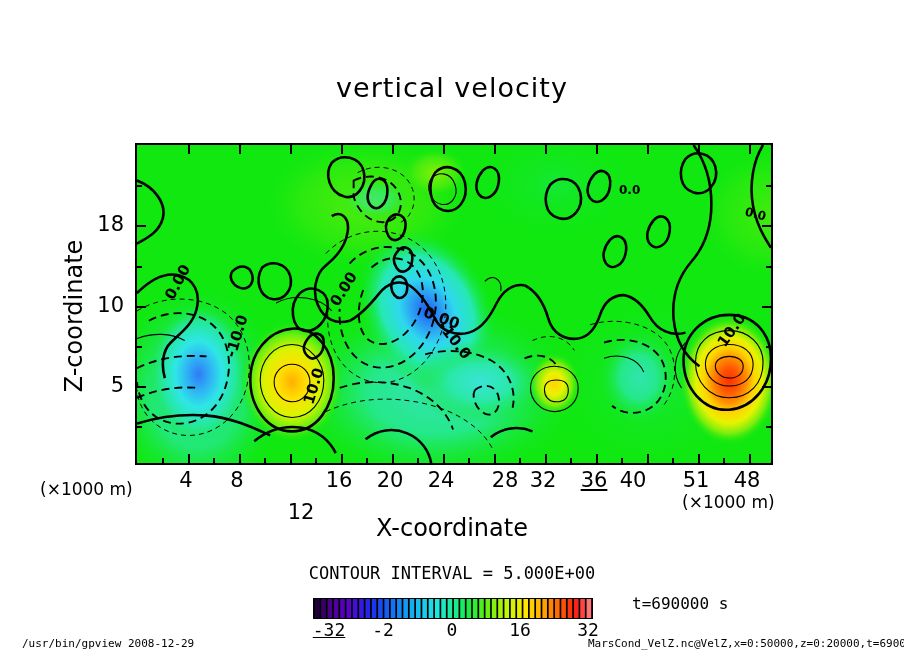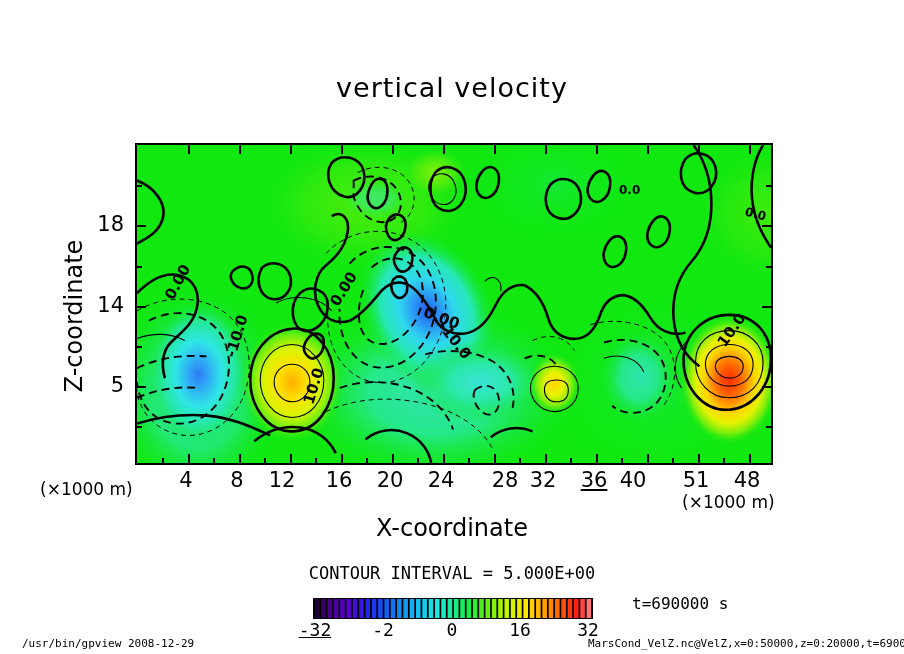--- a/index.html
+++ b/index.html
@@ -301,33 +301,33 @@
   <div class="tk tkr" style="top:161px;"></div>
   <div class="tk tkr" style="top:80px;"></div>
   <div class="tk tkr minor" style="top:281px;"></div>
   <div class="tk tkr minor" style="top:201px;"></div>
   <div class="tk tkr minor" style="top:121px;"></div>
   <div class="tk tkr minor" style="top:40px;"></div>
 </div>
 
 <div class="xlab" style="left:156px;">4</div>
 <div class="xlab" style="left:207px;">8</div>
-<div class="xlab" style="left:252px;">12</div>
+<div class="xlab" style="left:271px;margin-top:32px;">12</div>
 <div class="xlab" style="left:309px;">16</div>
 <div class="xlab" style="left:360px;text-align:center;">20</div>
 <div class="xlab" style="left:411px;">24</div>
 <div class="xlab" style="left:475px;">28</div>
 <div class="xlab" style="left:513px;">32</div>
 <div class="xlab" style="left:564px;text-decoration:underline;">36</div>
 <div class="xlab" style="left:603px;">40</div>
 <div class="xlab" style="left:666px;">51</div>
 <div class="xlab" style="left:717px;">48</div>
 
 <div class="ylab" style="top:373px;">5</div>
-<div class="ylab" style="top:293px;">14</div>
+<div class="ylab" style="top:293px;">10</div>
 <div class="ylab" style="top:212px;">18</div>
 
 <div id="yaxisname">Z-coordinate</div>
 <div id="xaxisname">X-coordinate</div>
 <div id="unit-left">(×1000 m)</div>
 <div id="unit-right">(×1000 m)</div>
 
 <div id="ci">CONTOUR INTERVAL = 5.000E+00</div>
 
 <div id="cbar">
@@ -372,21 +372,21 @@
       <rect x="234.67" y="0" width="4.62" height="19" fill="rgb(255,132,0)"></rect>
       <rect x="240.99" y="0" width="4.62" height="19" fill="rgb(255,106,0)"></rect>
       <rect x="247.31" y="0" width="4.62" height="19" fill="rgb(254,79,6)"></rect>
       <rect x="253.63" y="0" width="4.62" height="19" fill="rgb(252,53,13)"></rect>
       <rect x="259.95" y="0" width="4.62" height="19" fill="rgb(250,35,26)"></rect>
       <rect x="266.26" y="0" width="4.62" height="19" fill="rgb(253,69,69)"></rect>
       <rect x="272.58" y="0" width="4.62" height="19" fill="rgb(255,116,119)"></rect>
     </svg>
 </div>
 <div id="cbarticks">
-  <div class="cbl" style="left:6px;text-decoration:underline;">-32</div>
+  <div class="cbl" style="left:20px;text-decoration:underline;">-32</div>
   <div class="cbl" style="left:74px;">-2</div>
   <div class="cbl" style="left:143px;">0</div>
   <div class="cbl" style="left:211px;">16</div>
   <div class="cbl" style="left:279px;">32</div>
 </div>
 
 <div id="tstamp">t=690000 s</div>
 <div id="footL">/usr/bin/gpview  2008-12-29</div>
 <div id="footR">MarsCond_VelZ.nc@VelZ,x=0:50000,z=0:20000,t=690000</div>
 

